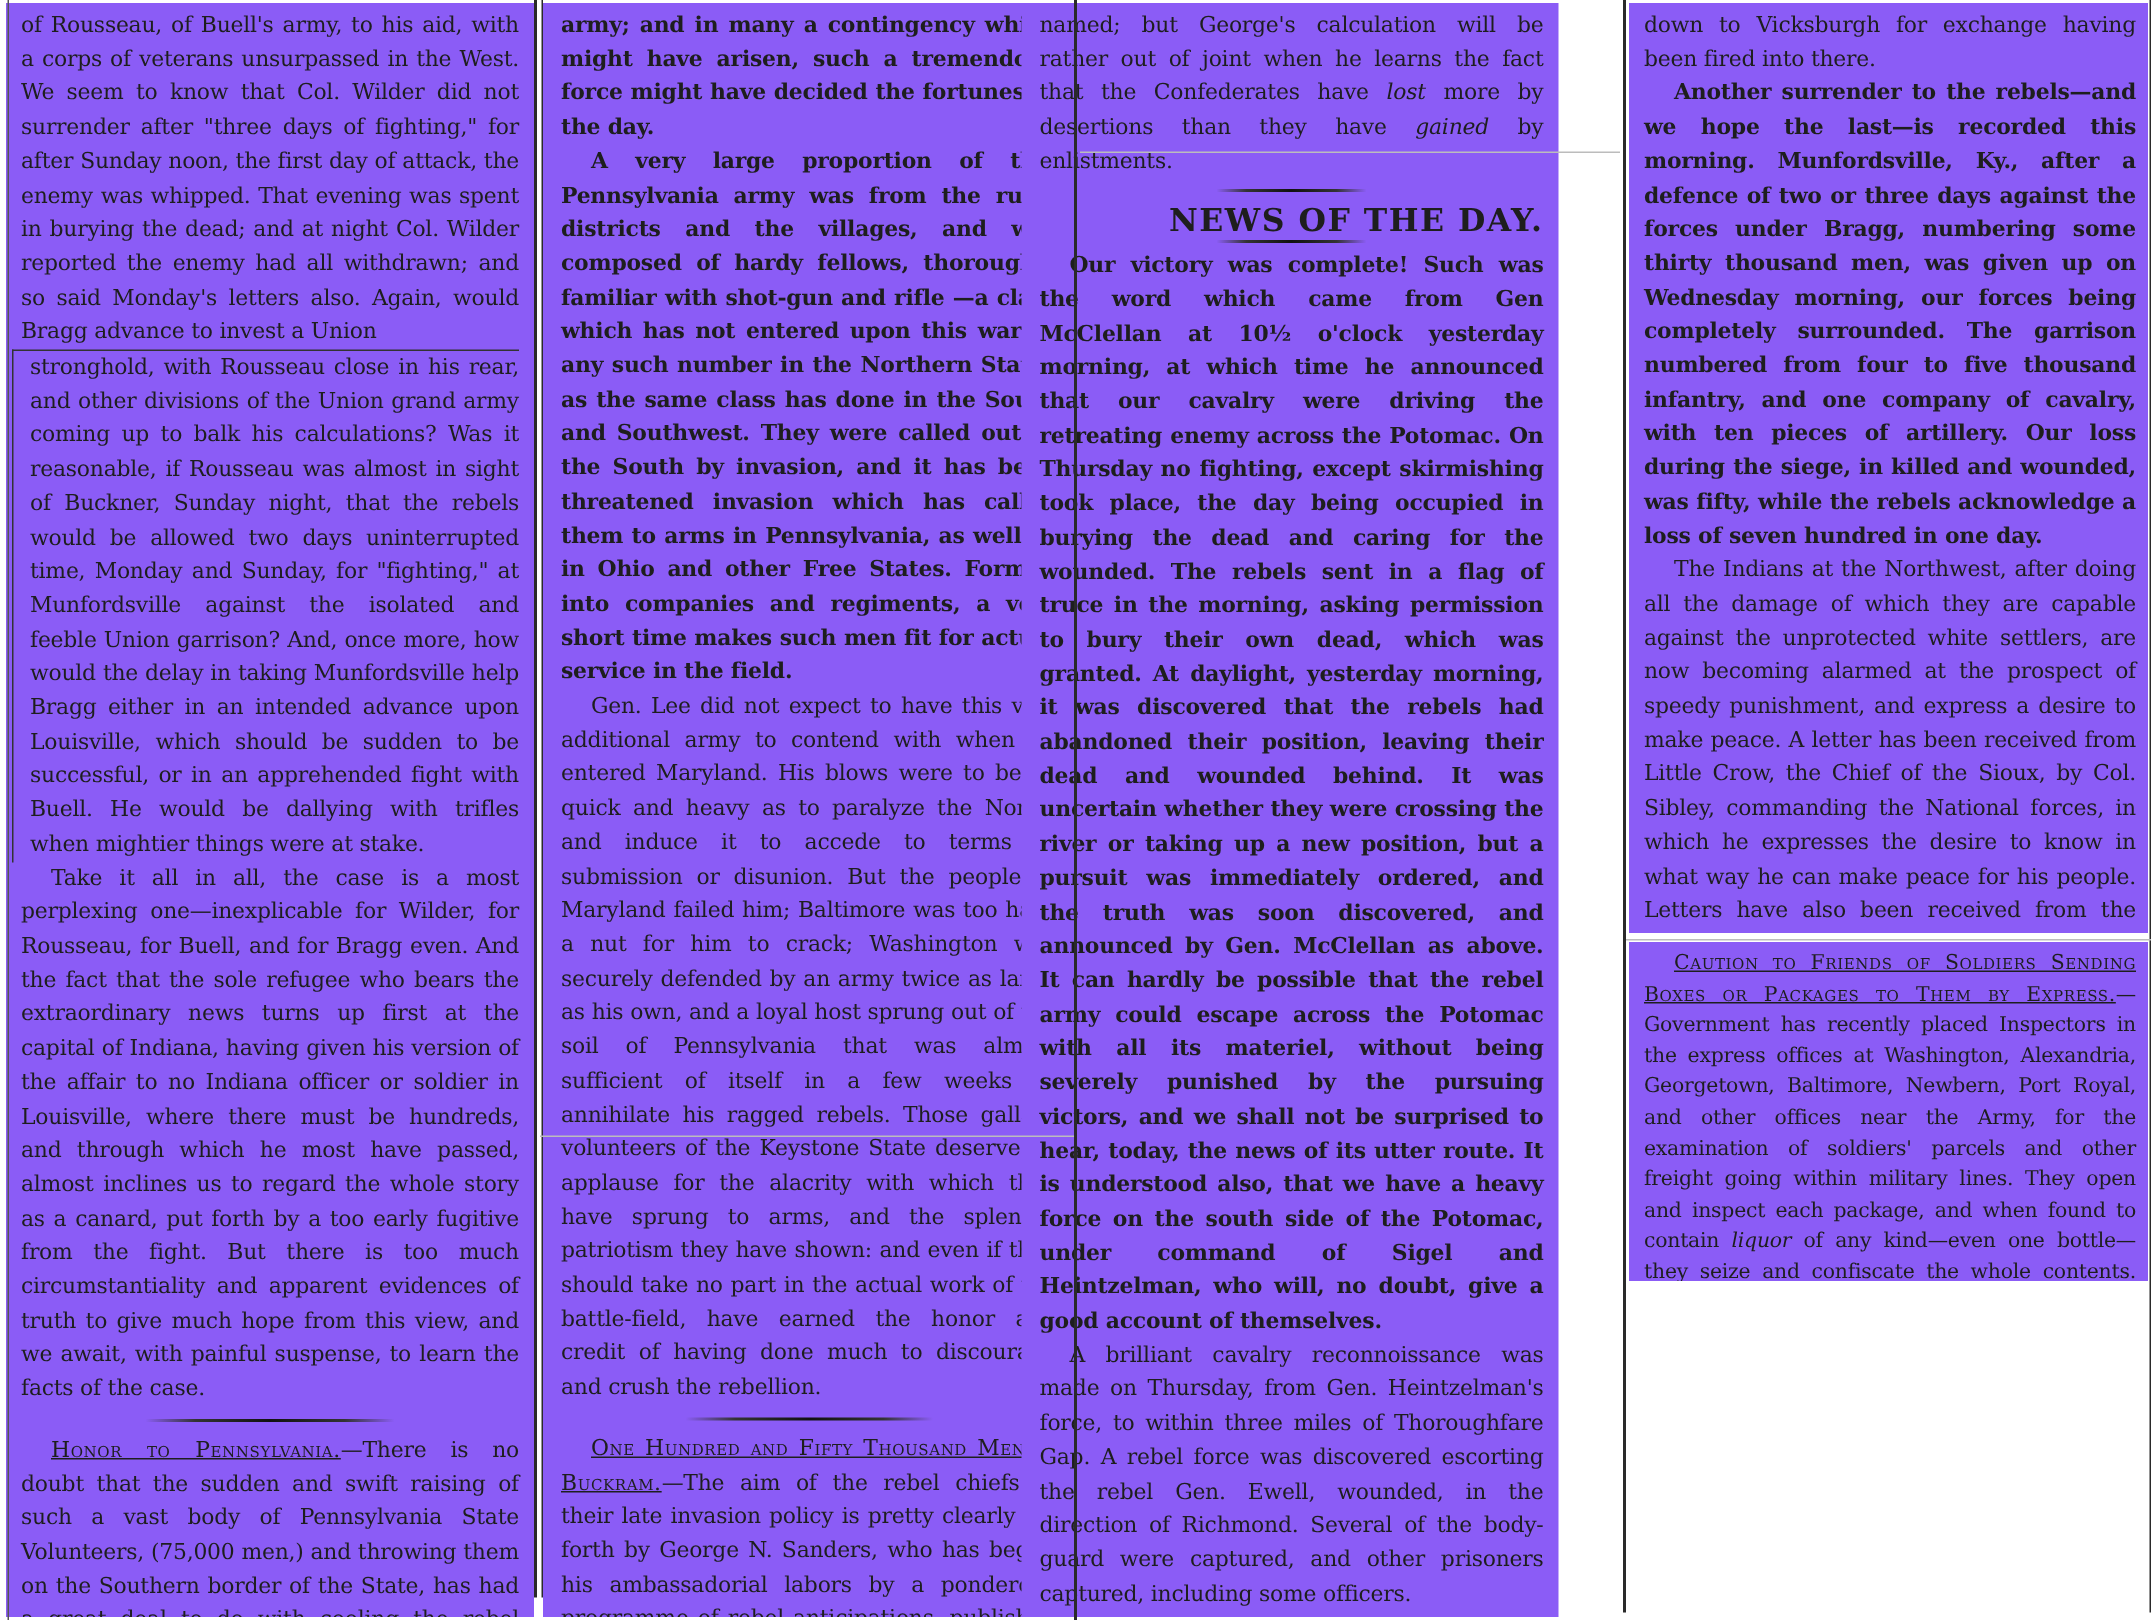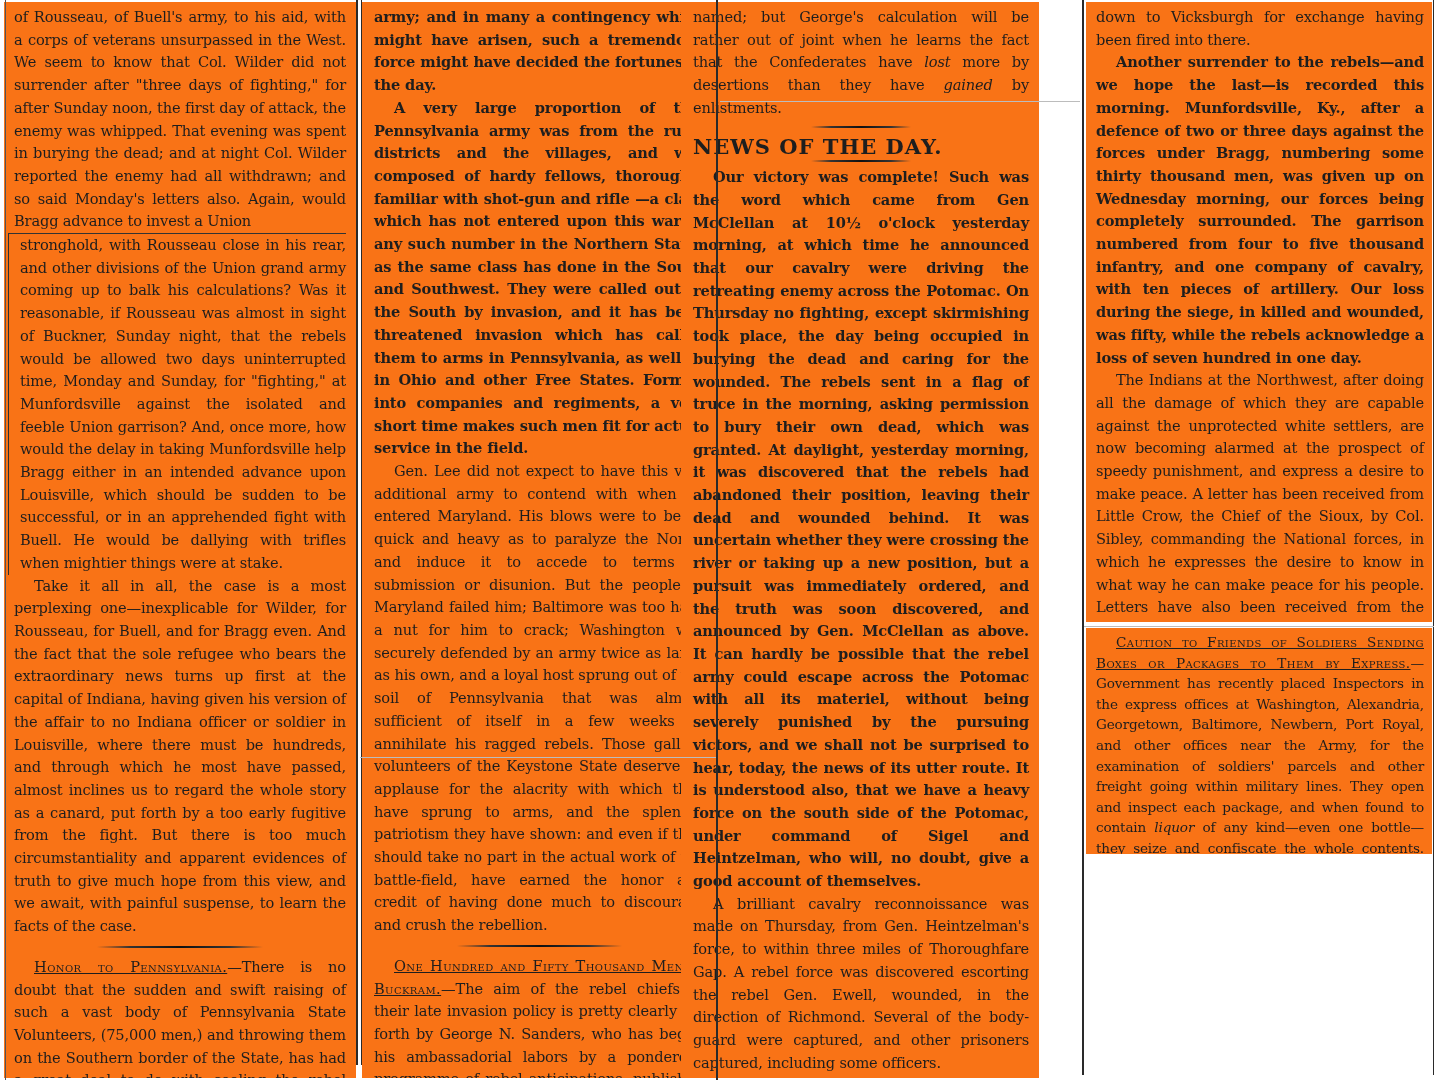--- a/index.html
+++ b/index.html
@@ -1,29 +1,29 @@
 <!DOCTYPE html>
 <html><head>
 <meta charset="utf-8">
 <style>
   html, body { margin: 0; padding: 0; background: #ffffff; }
   body { width: 1437px; height: 1080px; position: relative; overflow: hidden;
          font-family: "DejaVu Serif", "Liberation Serif", serif; color: #1e1e1e; }
-  .clip { position: absolute; background: #f97316; overflow: hidden; box-sizing: border-box; }
+  .clip { position: absolute; background: #8b5cf6; overflow: hidden; box-sizing: border-box; }
   .col-text { font-size: 14.6px; line-height: 22.7px; text-align: justify; letter-spacing: -0.15px; }
   .col-text p { margin: 0; text-indent: 20px; }
   .col-text p.cont { text-indent: 0; }
   .sc { font-variant: small-caps; letter-spacing: 0.4px; text-decoration: underline; }
   .bold { font-weight: bold; }
   .it { font-style: italic; }
   .rule { height: 2px; margin: 8px auto 8px; width: 50%; background: linear-gradient(90deg, transparent, #333 20%, #111 50%, #333 80%, transparent); }
   .rule.short { width: 30%; }
   .vline { position: absolute; width: 2px; background: #2a2a2a; }
   .hline { position: absolute; height: 1px; background: #bcbcbc; }
-  .headline { text-align: left; font-weight: bold; font-size: 21px; letter-spacing: 1px; margin: 4px 0 2px; }
+  .headline { text-align: right; font-weight: bold; font-size: 21px; letter-spacing: 1px; margin: 4px 0 2px; }
   .subhead { text-align: center; font-weight: bold; font-size: 15px; letter-spacing: 1px; margin: 2px 0 2px; }
   .boldbox { font-weight: normal; border-top: 1.5px solid #333; border-left: 1.5px solid #333; padding-left: 11px; margin-left: -6px; }
 </style>
 </head>
 <body>
 
 <div class="clip col-text" style="left:4px; top:2px; width:352px; height:1076px; padding:4px 10px 0 10px;">
   <p class="cont">of Rousseau, of Buell's army, to his aid, with a corps of veterans unsurpassed in the West. We seem to know that Col. Wilder did not surrender after "three days of fighting," for after Sunday noon, the first day of attack, the enemy was whipped. That evening was spent in burying the dead; and at night Col. Wilder reported the enemy had all withdrawn; and so said Monday's letters also. Again, would Bragg advance to invest a Union</p>
   <div class="boldbox">
     <p class="cont">stronghold, with Rousseau close in his rear, and other divisions of the Union grand army coming up to balk his calculations? Was it reasonable, if Rousseau was almost in sight of Buckner, Sunday night, that the rebels would be allowed two days uninterrupted time, Monday and Sunday, for "fighting," at Munfordsville against the isolated and feeble Union garrison? And, once more, how would the delay in taking Munfordsville help Bragg either in an intended advance upon Louisville, which should be sudden to be successful, or in an apprehended fight with Buell. He would be dallying with trifles when mightier things were at stake.</p>

